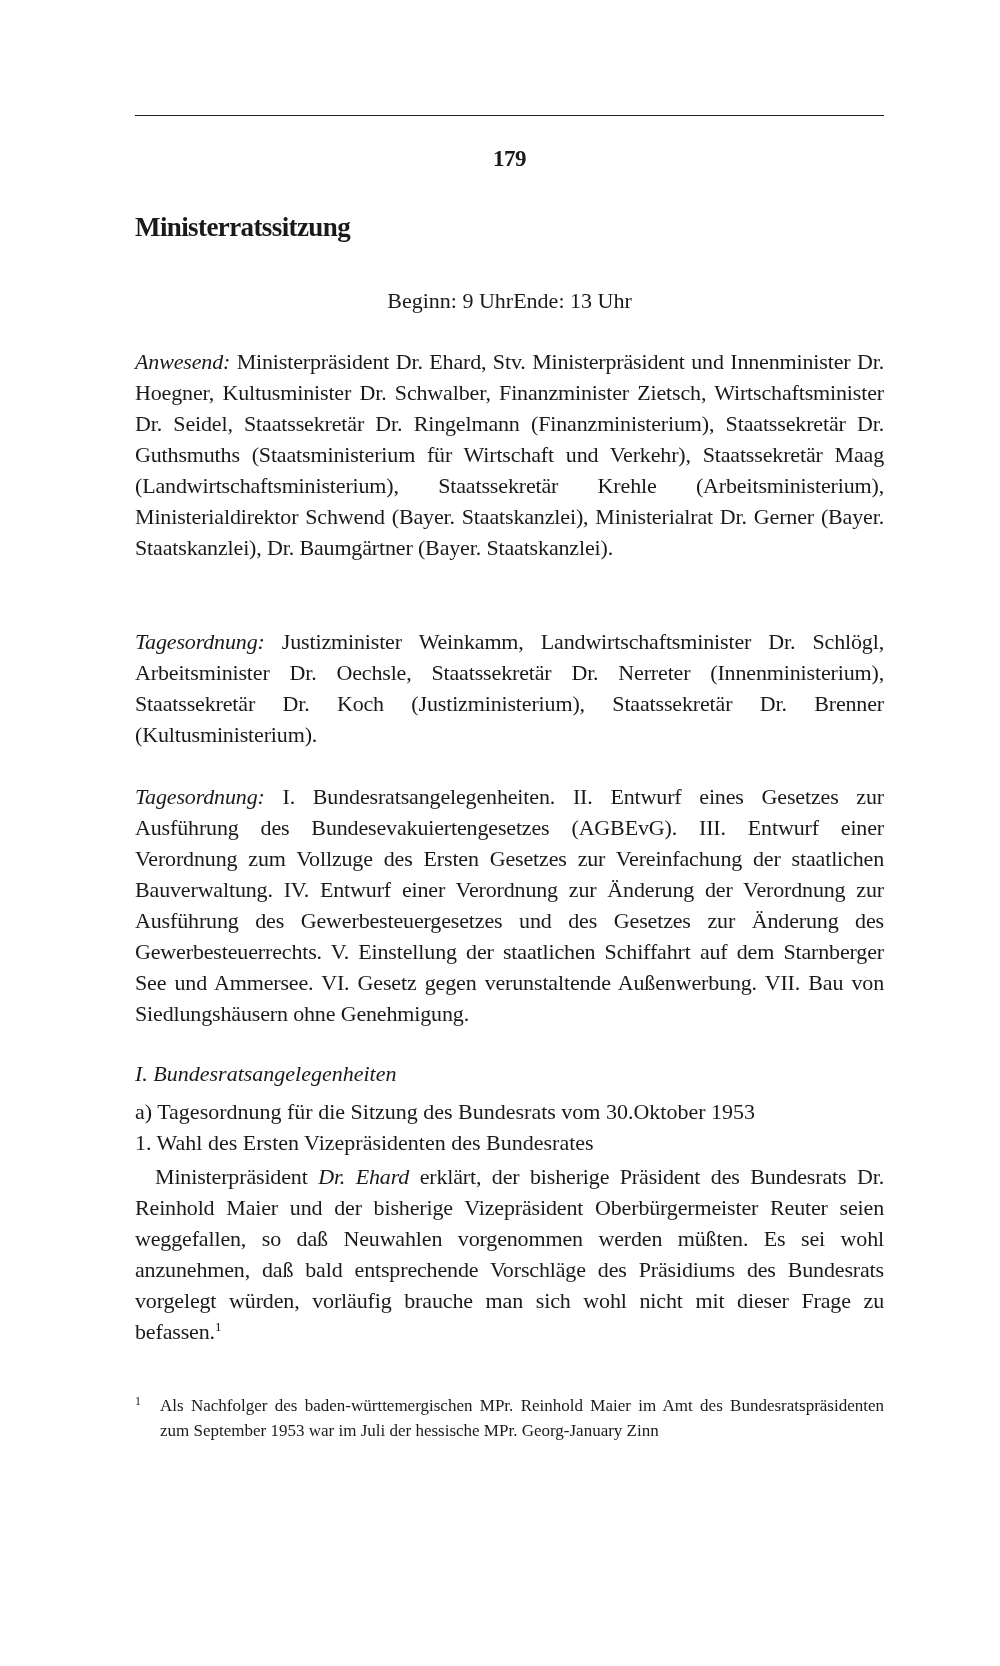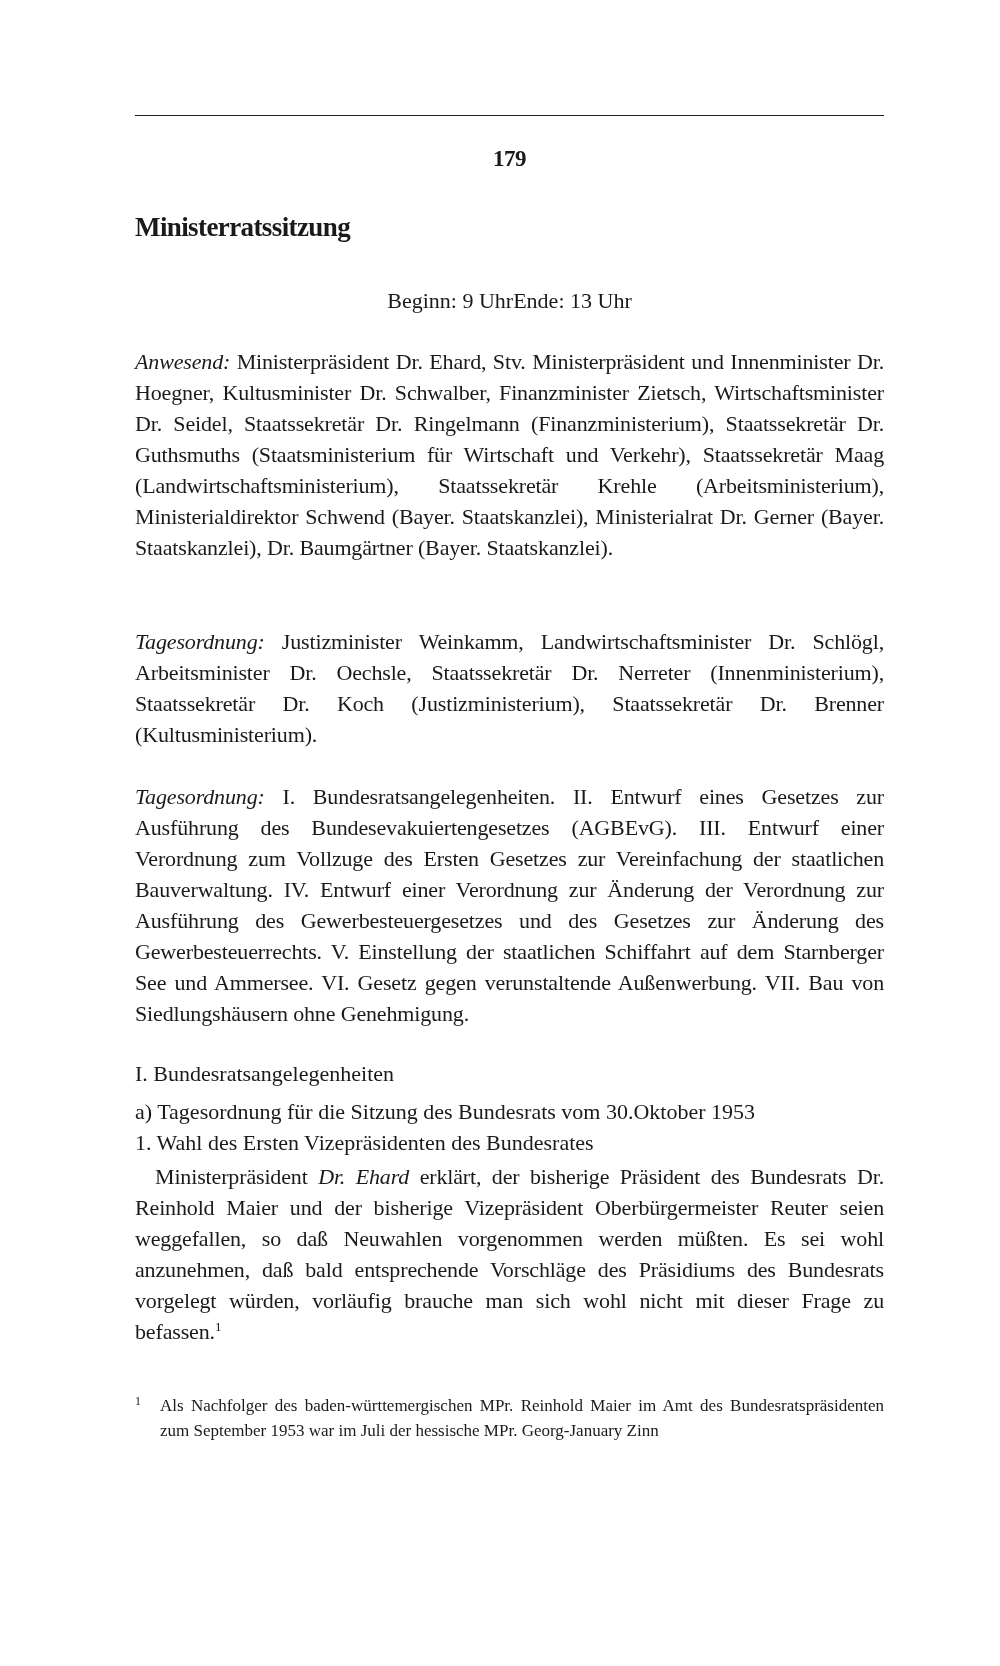--- a/index.html
+++ b/index.html
@@ -10,21 +10,21 @@
   .pageno { position: absolute; top: 146px; left: 0; width: 749px; text-align: center;
             font-size: 23px; font-weight: bold; letter-spacing: -0.5px; }
   .headrow { position: absolute; top: 212px; left: 0; width: 749px; display: flex; justify-content: space-between;
              font-size: 27px; font-weight: bold; letter-spacing: -0.6px; }
   .timerow { position: absolute; top: 288px; left: 0; width: 749px; display: flex; justify-content: center;
              font-size: 22px; }
   .body { font-size: 22px; line-height: 31px; text-align: justify; letter-spacing: -0.15px; }
   .p-anwesend { position: absolute; top: 346px; left: 0; width: 749px; }
   .p-entsch { position: absolute; top: 626px; left: 0; width: 749px; }
   .p-tages { position: absolute; top: 781px; left: 0; width: 749px; }
-  .sec-title { position: absolute; top: 1061px; left: 0; width: 749px; font-size: 22px; }
+  .sec-title { position: absolute; top: 1061px; left: 0; width: 749px; font-size: 22px; font-style: italic; }
   .item-a { position: absolute; top: 1099px; left: 0; width: 749px; font-size: 22px; }
   .item-1 { position: absolute; top: 1130px; left: 0; width: 749px; font-size: 22px; }
   .p-main { position: absolute; top: 1161px; left: 0; width: 749px; text-indent: 20px; }
   i { font-style: italic; }
   sup { font-size: 13px; vertical-align: 8px; line-height: 0; }
   .footnote { position: absolute; top: 1393px; left: 0; width: 749px; font-size: 17px; line-height: 25px;
               display: flex; }
   .fn-mark { width: 25px; flex: none; font-size: 12px; position: relative; top: -4px; }
   .fn-text { flex: 1; text-align: justify; }
 </style>

